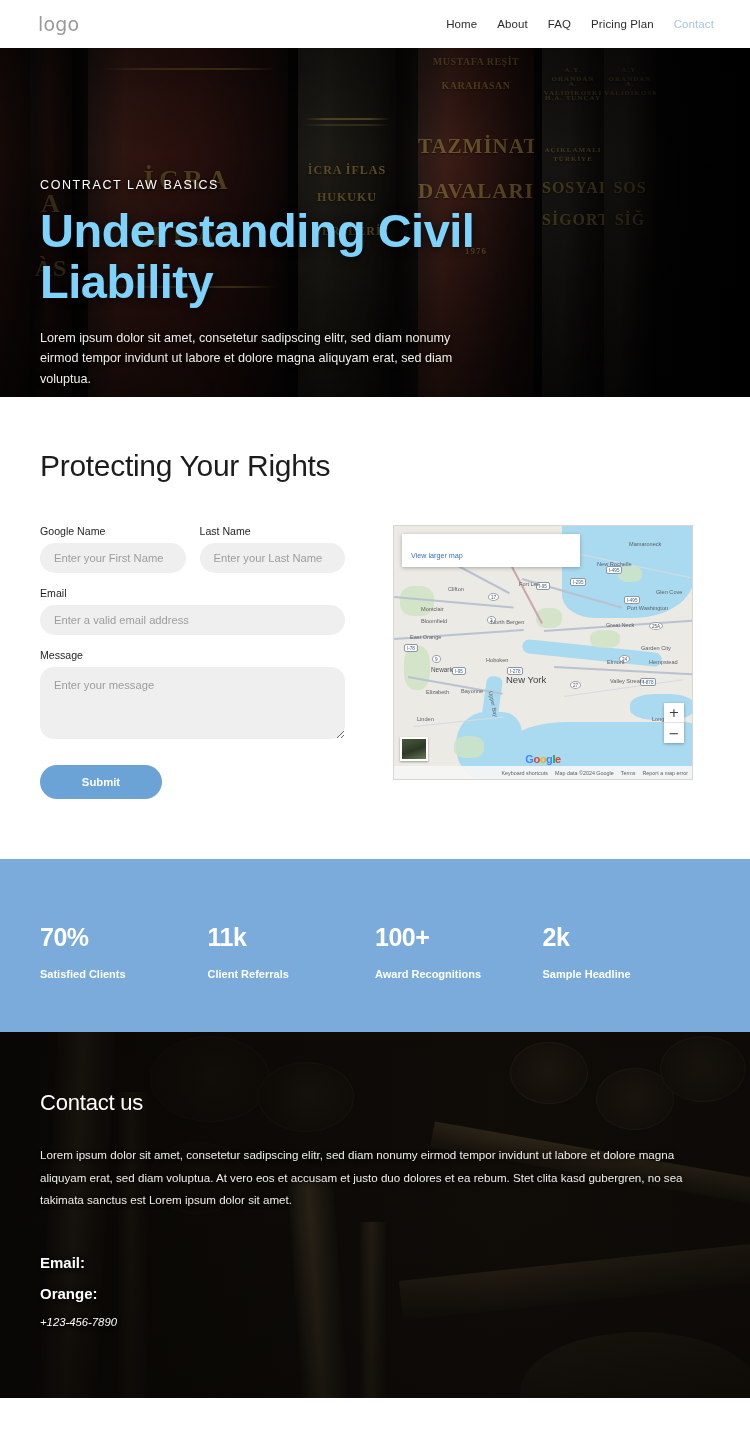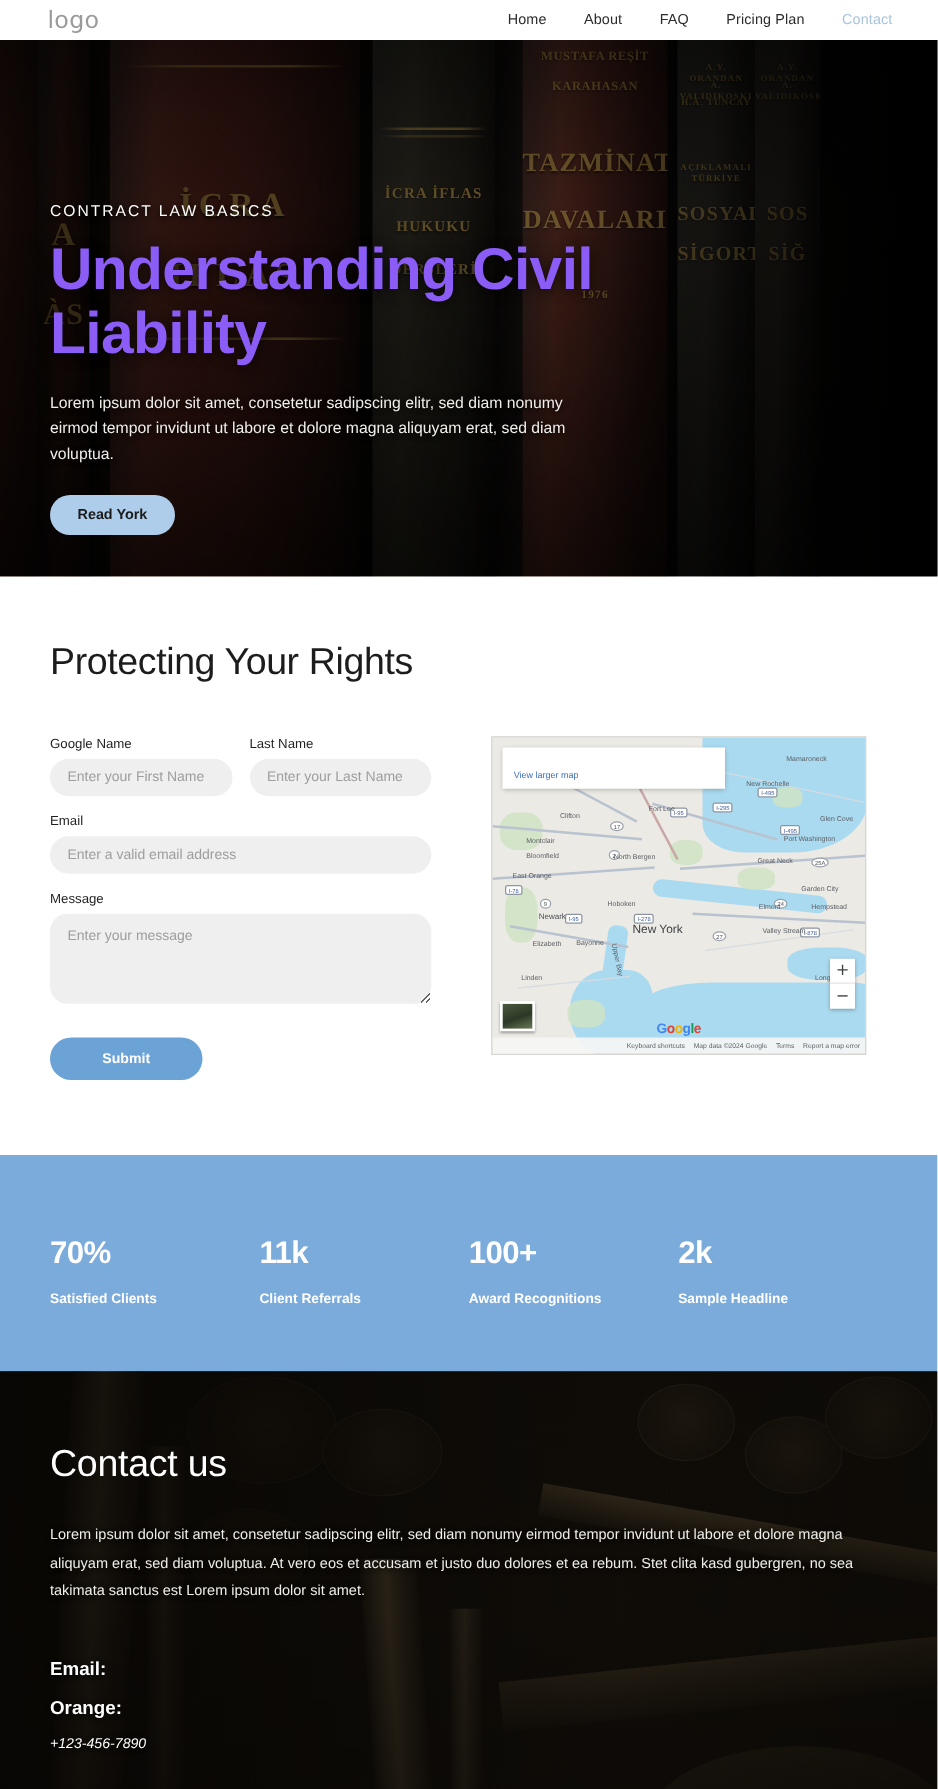--- a/index.html
+++ b/index.html
@@ -6,50 +6,50 @@
   html, body {
     width: 750px;
     background: #ffffff;
     font-family: "Liberation Sans", sans-serif;
     -webkit-font-smoothing: antialiased;
   }
   body { width: 750px; overflow-x: hidden; }
 
   
   .site-header {
-    height: 32px;
+    height: 48px;
     background: #ffffff;
     display: flex;
     align-items: center;
     justify-content: space-between;
     padding: 0 36px 0 38px;
     position: relative;
     z-index: 20;
   }
   .logo {
     font-size: 19px;
     color: #9a9a9a;
     font-weight: 400;
     letter-spacing: 0.2px;
     font-family: "DejaVu Sans", sans-serif;
   }
-  .main-nav { display: flex; align-items: flex-end; gap: 30px; }
+  .main-nav { display: flex; align-items: flex-end; gap: 20px; }
   .nav-link {
     font-size: 11.5px;
     color: #2c2c2c;
     text-decoration: none;
     white-space: nowrap;
     letter-spacing: 0.1px;
   }
   .nav-link.muted { color: #a8c4e0; }
 
   
   .hero {
     position: relative;
-    height: 429px;
+    height: 349px;
     overflow: hidden;
     background: #0a0806;
   }
   .hero-bg { position: absolute; inset: 0; }
   
   .spine {
     position: absolute;
     top: -10px;
     bottom: -10px;
   }
@@ -90,21 +90,21 @@
     max-width: 660px;
   }
   .hero-eyebrow {
     color: #ffffff;
     font-size: 12.5px;
     letter-spacing: 1.6px;
     margin-bottom: 14px;
     text-shadow: 0 1px 4px rgba(0,0,0,.9);
   }
   .hero-title {
-    color: #8b5cf6;
+    color: #7dd3fc;
     font-size: 47px;
     font-weight: 700;
     line-height: 1.08;
     letter-spacing: -0.5px;
     margin-bottom: 20px;
     text-shadow: 0 2px 10px rgba(0,0,0,.65);
   }
   .hero-sub {
     color: #f0eeea;
     font-size: 12.6px;
@@ -354,21 +354,21 @@
   .window-grid i { background: #cdc6b6; display: block; }
   .contact-shade {
     position: absolute; inset: 0;
     background:
       linear-gradient(90deg, rgba(8,6,4,0.92) 0%, rgba(10,8,5,0.72) 38%, rgba(12,9,6,0.42) 66%, rgba(10,8,5,0.62) 100%),
       linear-gradient(180deg, rgba(8,6,4,0.35) 0%, rgba(8,6,4,0.25) 50%, rgba(8,6,4,0.6) 100%);
   }
   .contact-inner { position: relative; z-index: 4; }
   .contact-title {
     color: #ffffff;
-    font-size: 30px;
+    font-size: 22px;
     font-weight: 400;
     margin-bottom: 28px;
     letter-spacing: -0.2px;
   }
   .contact-para {
     color: #efeee9;
     font-size: 11.6px;
     line-height: 1.95;
     max-width: 662px;
     margin-bottom: 42px;

